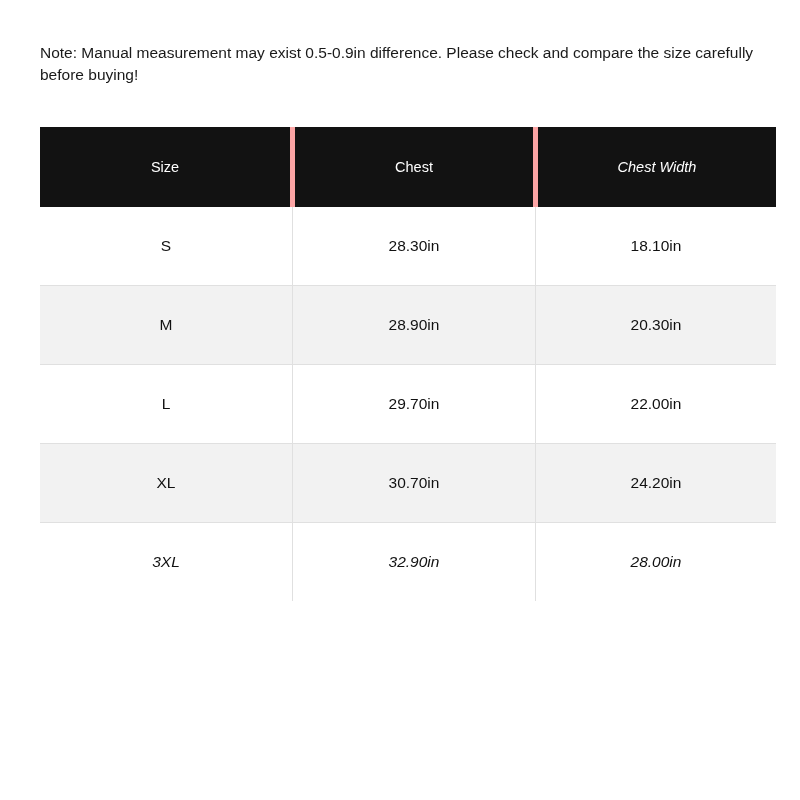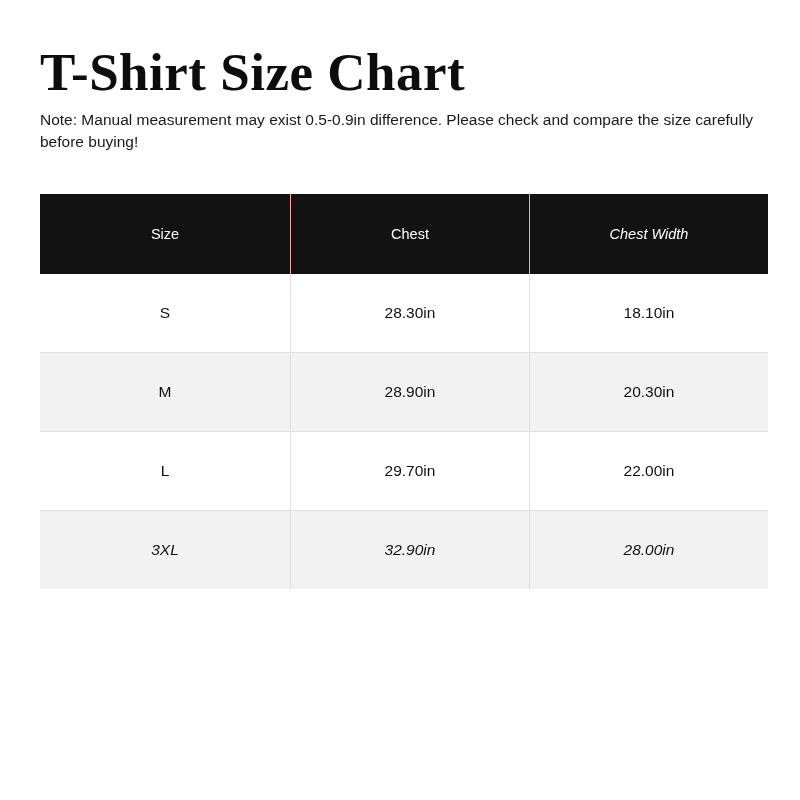--- a/index.html
+++ b/index.html
@@ -46,21 +46,21 @@
     table-layout: fixed;
   }
   table.size-chart thead th {
     background: #121212;
     color: #ffffff;
     font-size: 14.5px;
     font-weight: normal;
     height: 78px;
     text-align: center;
     vertical-align: middle;
-    border-right: 1px solid #fca5a5;
+    border-right: 5px solid #fca5a5;
   }
   table.size-chart thead th:last-child {
     border-right: none;
     font-style: italic;
   }
   table.size-chart tbody td {
     height: 76px;
     text-align: center;
     vertical-align: middle;
     font-size: 15.5px;
@@ -83,21 +83,20 @@
   }
   .col-size { width: 248px; }
   .col-length { width: 236px; }
   .col-chest { width: 236px; }
 </style>
 </head>
 <body>
 
 <div class="page">
 
-  <h1 class="title">T-Shirt Size Chart</h1>
 
   <p class="note">Note: Manual measurement may exist 0.5-0.9in difference. Please check and compare the size carefully before buying!</p>
 
   <div class="table-wrap">
     <table class="size-chart">
       <thead>
         <tr>
           <th class="col-size">Size</th>
           <th class="col-length">Chest</th>
           <th class="col-chest">Chest Width</th>
@@ -113,20 +112,25 @@
           <td>M</td>
           <td>28.90in</td>
           <td>20.30in</td>
         </tr>
         <tr>
           <td>L</td>
           <td>29.70in</td>
           <td>22.00in</td>
         </tr>
         <tr>
+          <td>XL</td>
+          <td>30.70in</td>
+          <td>24.20in</td>
+        </tr>
+        <tr>
           <td>3XL</td>
           <td>32.90in</td>
           <td>28.00in</td>
         </tr>
       </tbody>
     </table>
   </div>
 
 </div>
 

